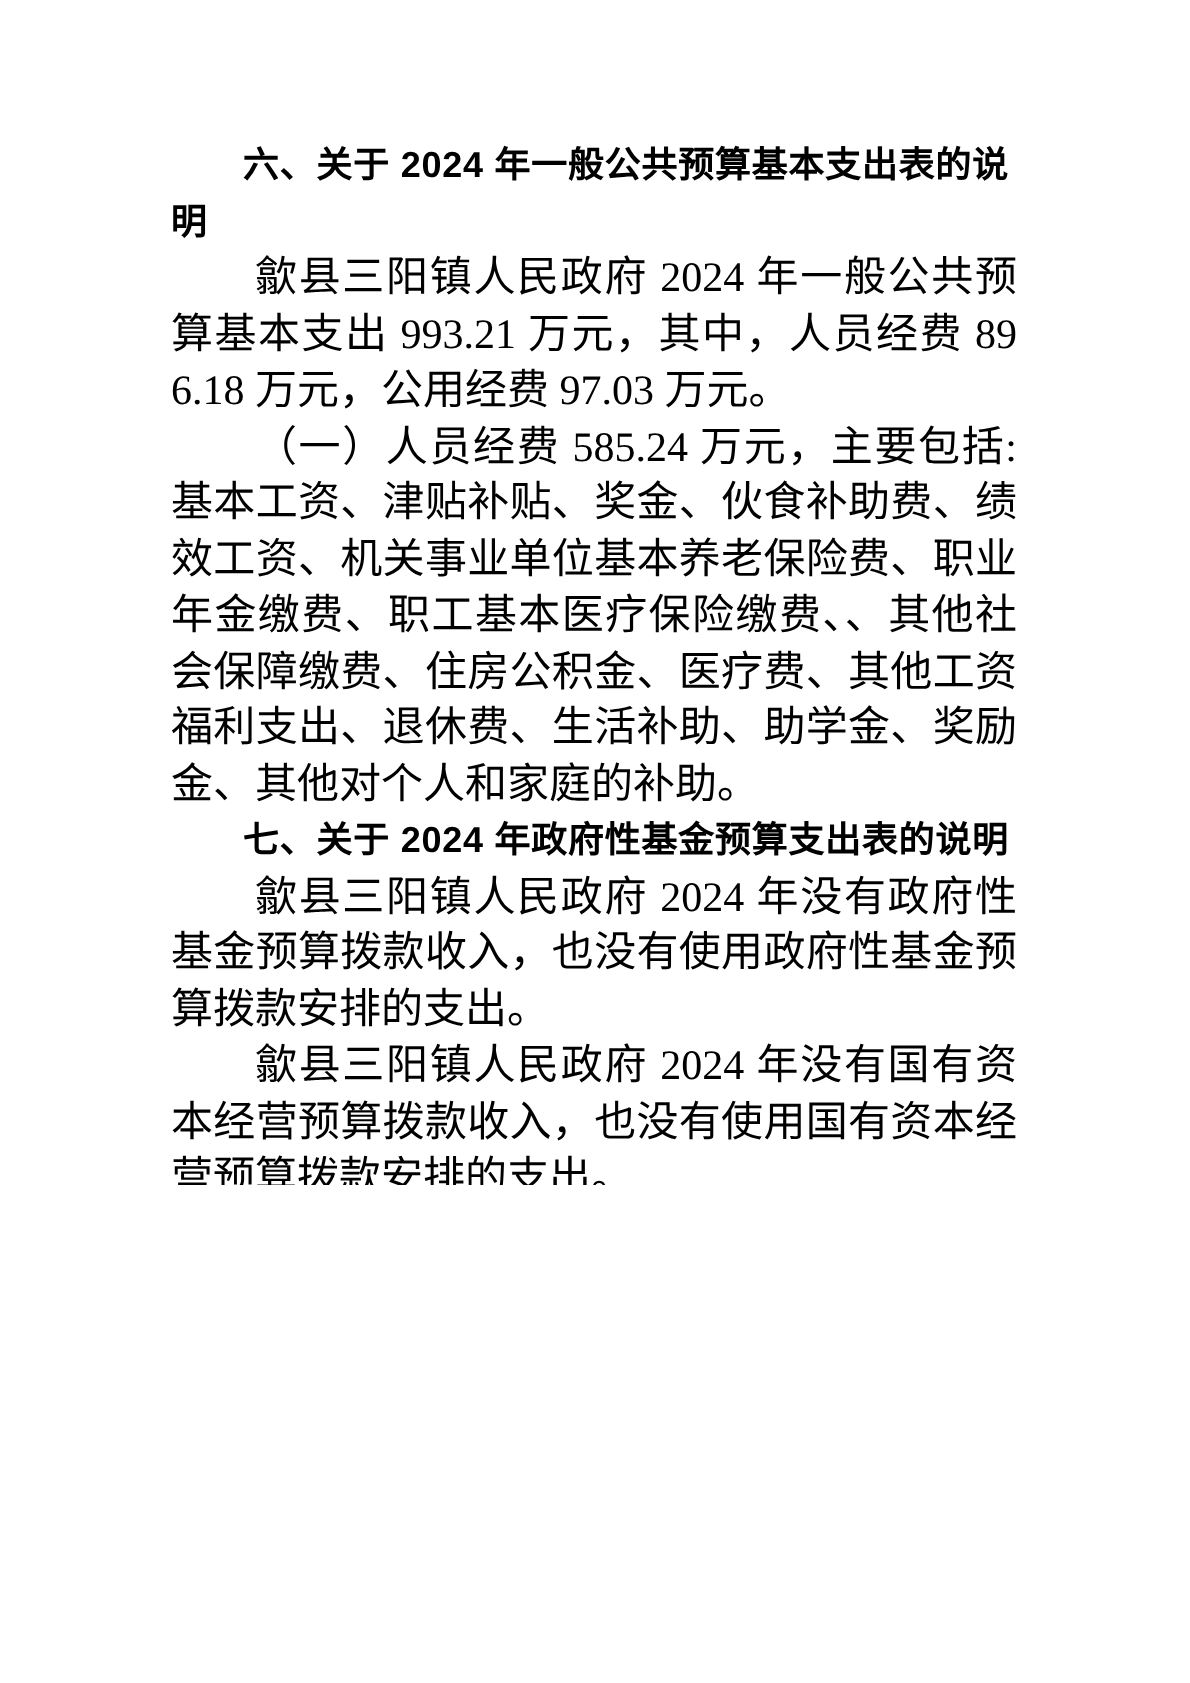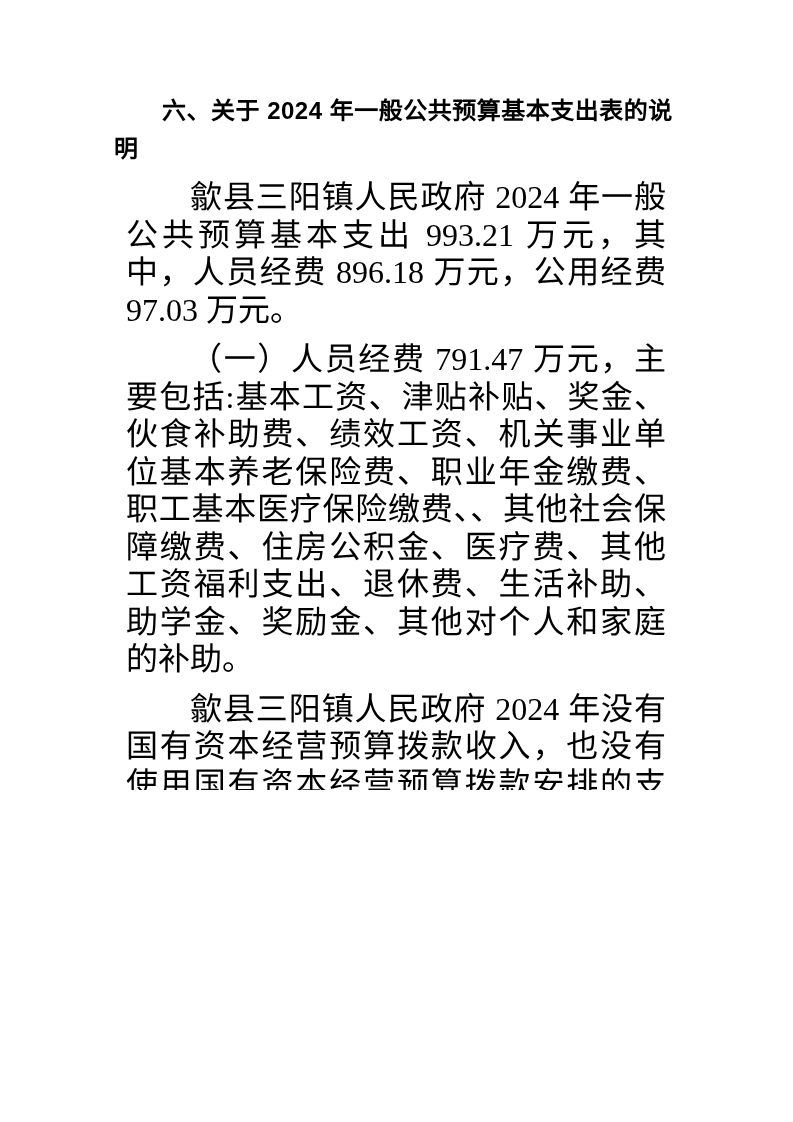--- a/index.html
+++ b/index.html
@@ -15,23 +15,23 @@
     color: #000000;
     overflow: hidden;
   }
   .content {
     position: absolute;
     left: 114px;
     top: 92px;
     width: 564px;
   }
   .para {
-    margin: 12px;
+    margin: 0;
     font-family: "Liberation Serif", "DejaVu Serif", serif;
-    font-size: 32px;
+    font-size: 28px;
     line-height: 37.5px;
     text-align: justify;
     text-indent: 2em;
     font-weight: 400;
     letter-spacing: 0px;
     word-break: break-all;
   }
   .heading {
     margin: 0;
     font-family: "Liberation Sans", "DejaVu Sans", sans-serif;
@@ -52,19 +52,21 @@
     color: #a21caf;
   }
 </style>
 </head>
 <body>
 
 <div class="page">
   <div class="content">
     <h3 class="heading">六、关于 2024 年一般公共预算基本支出表的说明</h3>
     <p class="para">歙县三阳镇人民政府 2024 年一般公共预算基本支出 993.21 万元，其中，人员经费 896.18 万元，公用经费 97.03 万元。</p>
-    <p class="para">（一）人员经费 791.47 万元，主要包括:基本工资、津贴补贴、奖金、伙食补助费、绩效工资、机关事业单位基本养老保险费、职业年金缴费、职工基本医疗保险缴费、、其他社会保障缴费、住房公积金、医疗费、其他工资福利支出、退休费、生活补助、助学金、奖励金、其他对个人和家庭的补助。</p>
+    <p class="para">（一）人员经费 585.24 万元，主要包括:基本工资、津贴补贴、奖金、伙食补助费、绩效工资、机关事业单位基本养老保险费、职业年金缴费、职工基本医疗保险缴费、、其他社会保障缴费、住房公积金、医疗费、其他工资福利支出、退休费、生活补助、助学金、奖励金、其他对个人和家庭的补助。</p>
+    <h3 class="heading">七、关于 2024 年政府性基金预算支出表的说明</h3>
+    <p class="para">歙县三阳镇人民政府 2024 年没有政府性基金预算拨款收入，也没有使用政府性基金预算拨款安排的支出。</p>
     <p class="para">歙县三阳镇人民政府 2024 年没有国有资本经营预算拨款收入，也没有使用国有资本经营预算拨款安排的支出。</p>
 
   </div>
 
   <div class="page-number">- 27 -</div>
 </div>
 
 </body></html>

